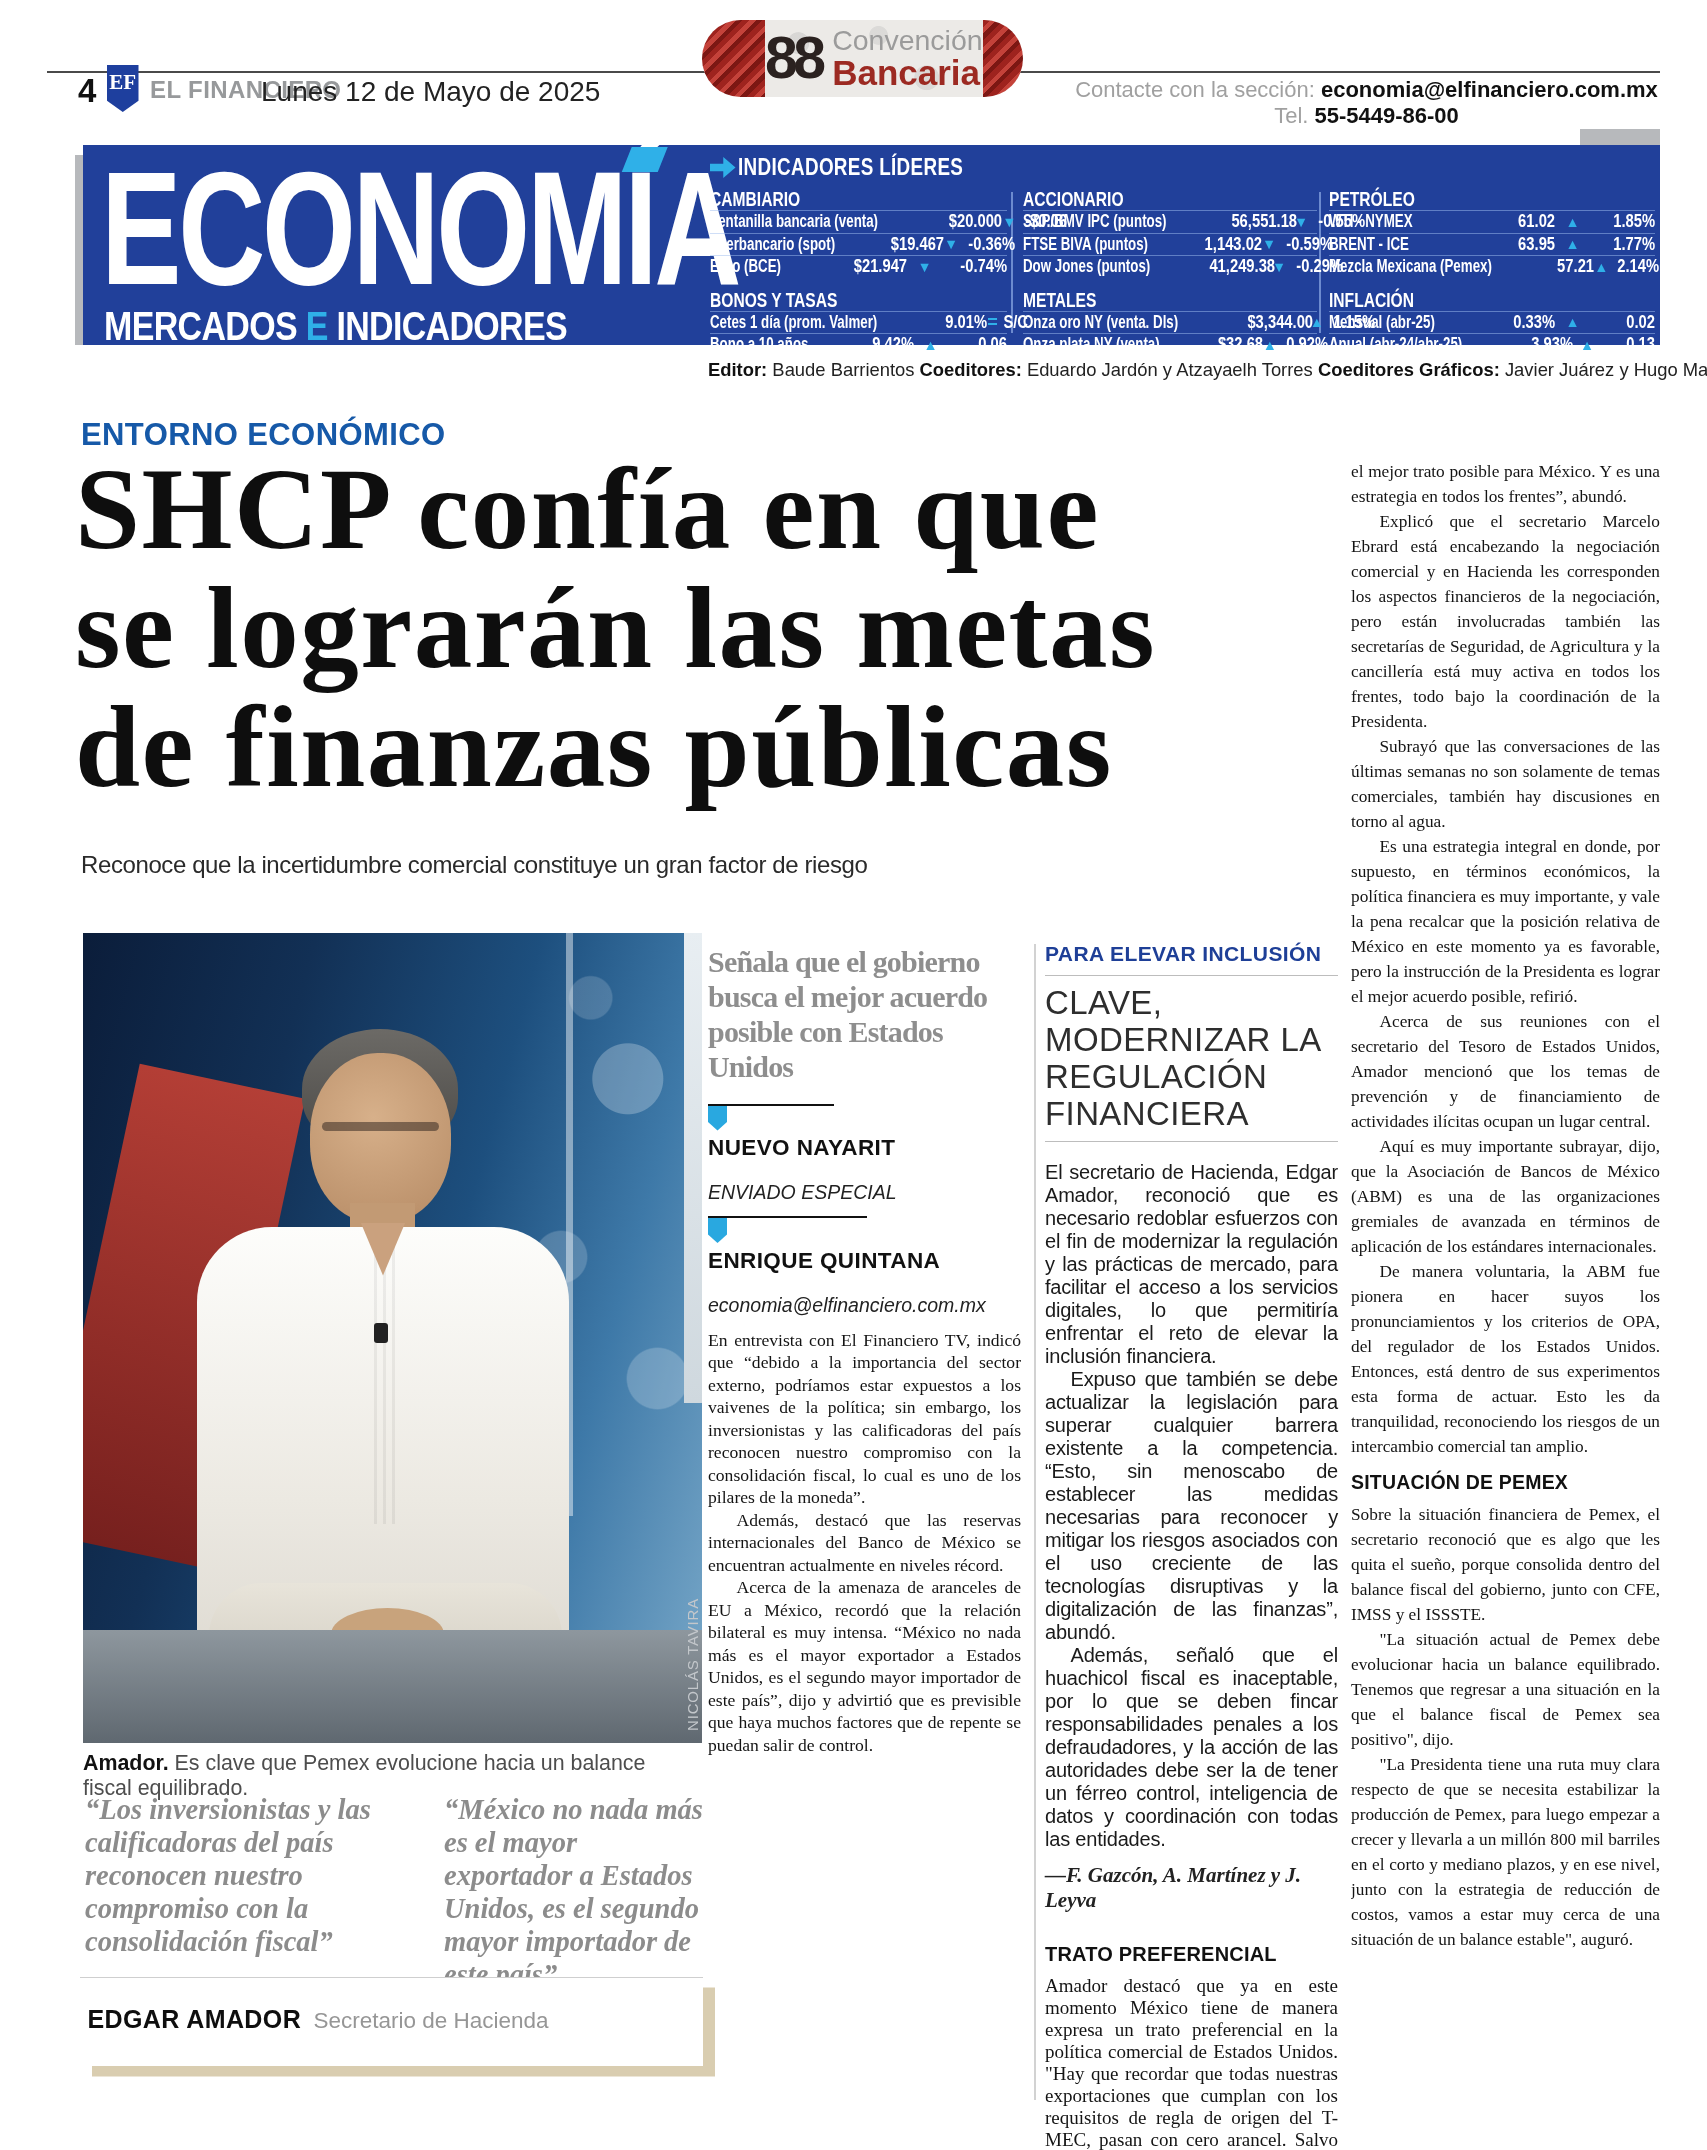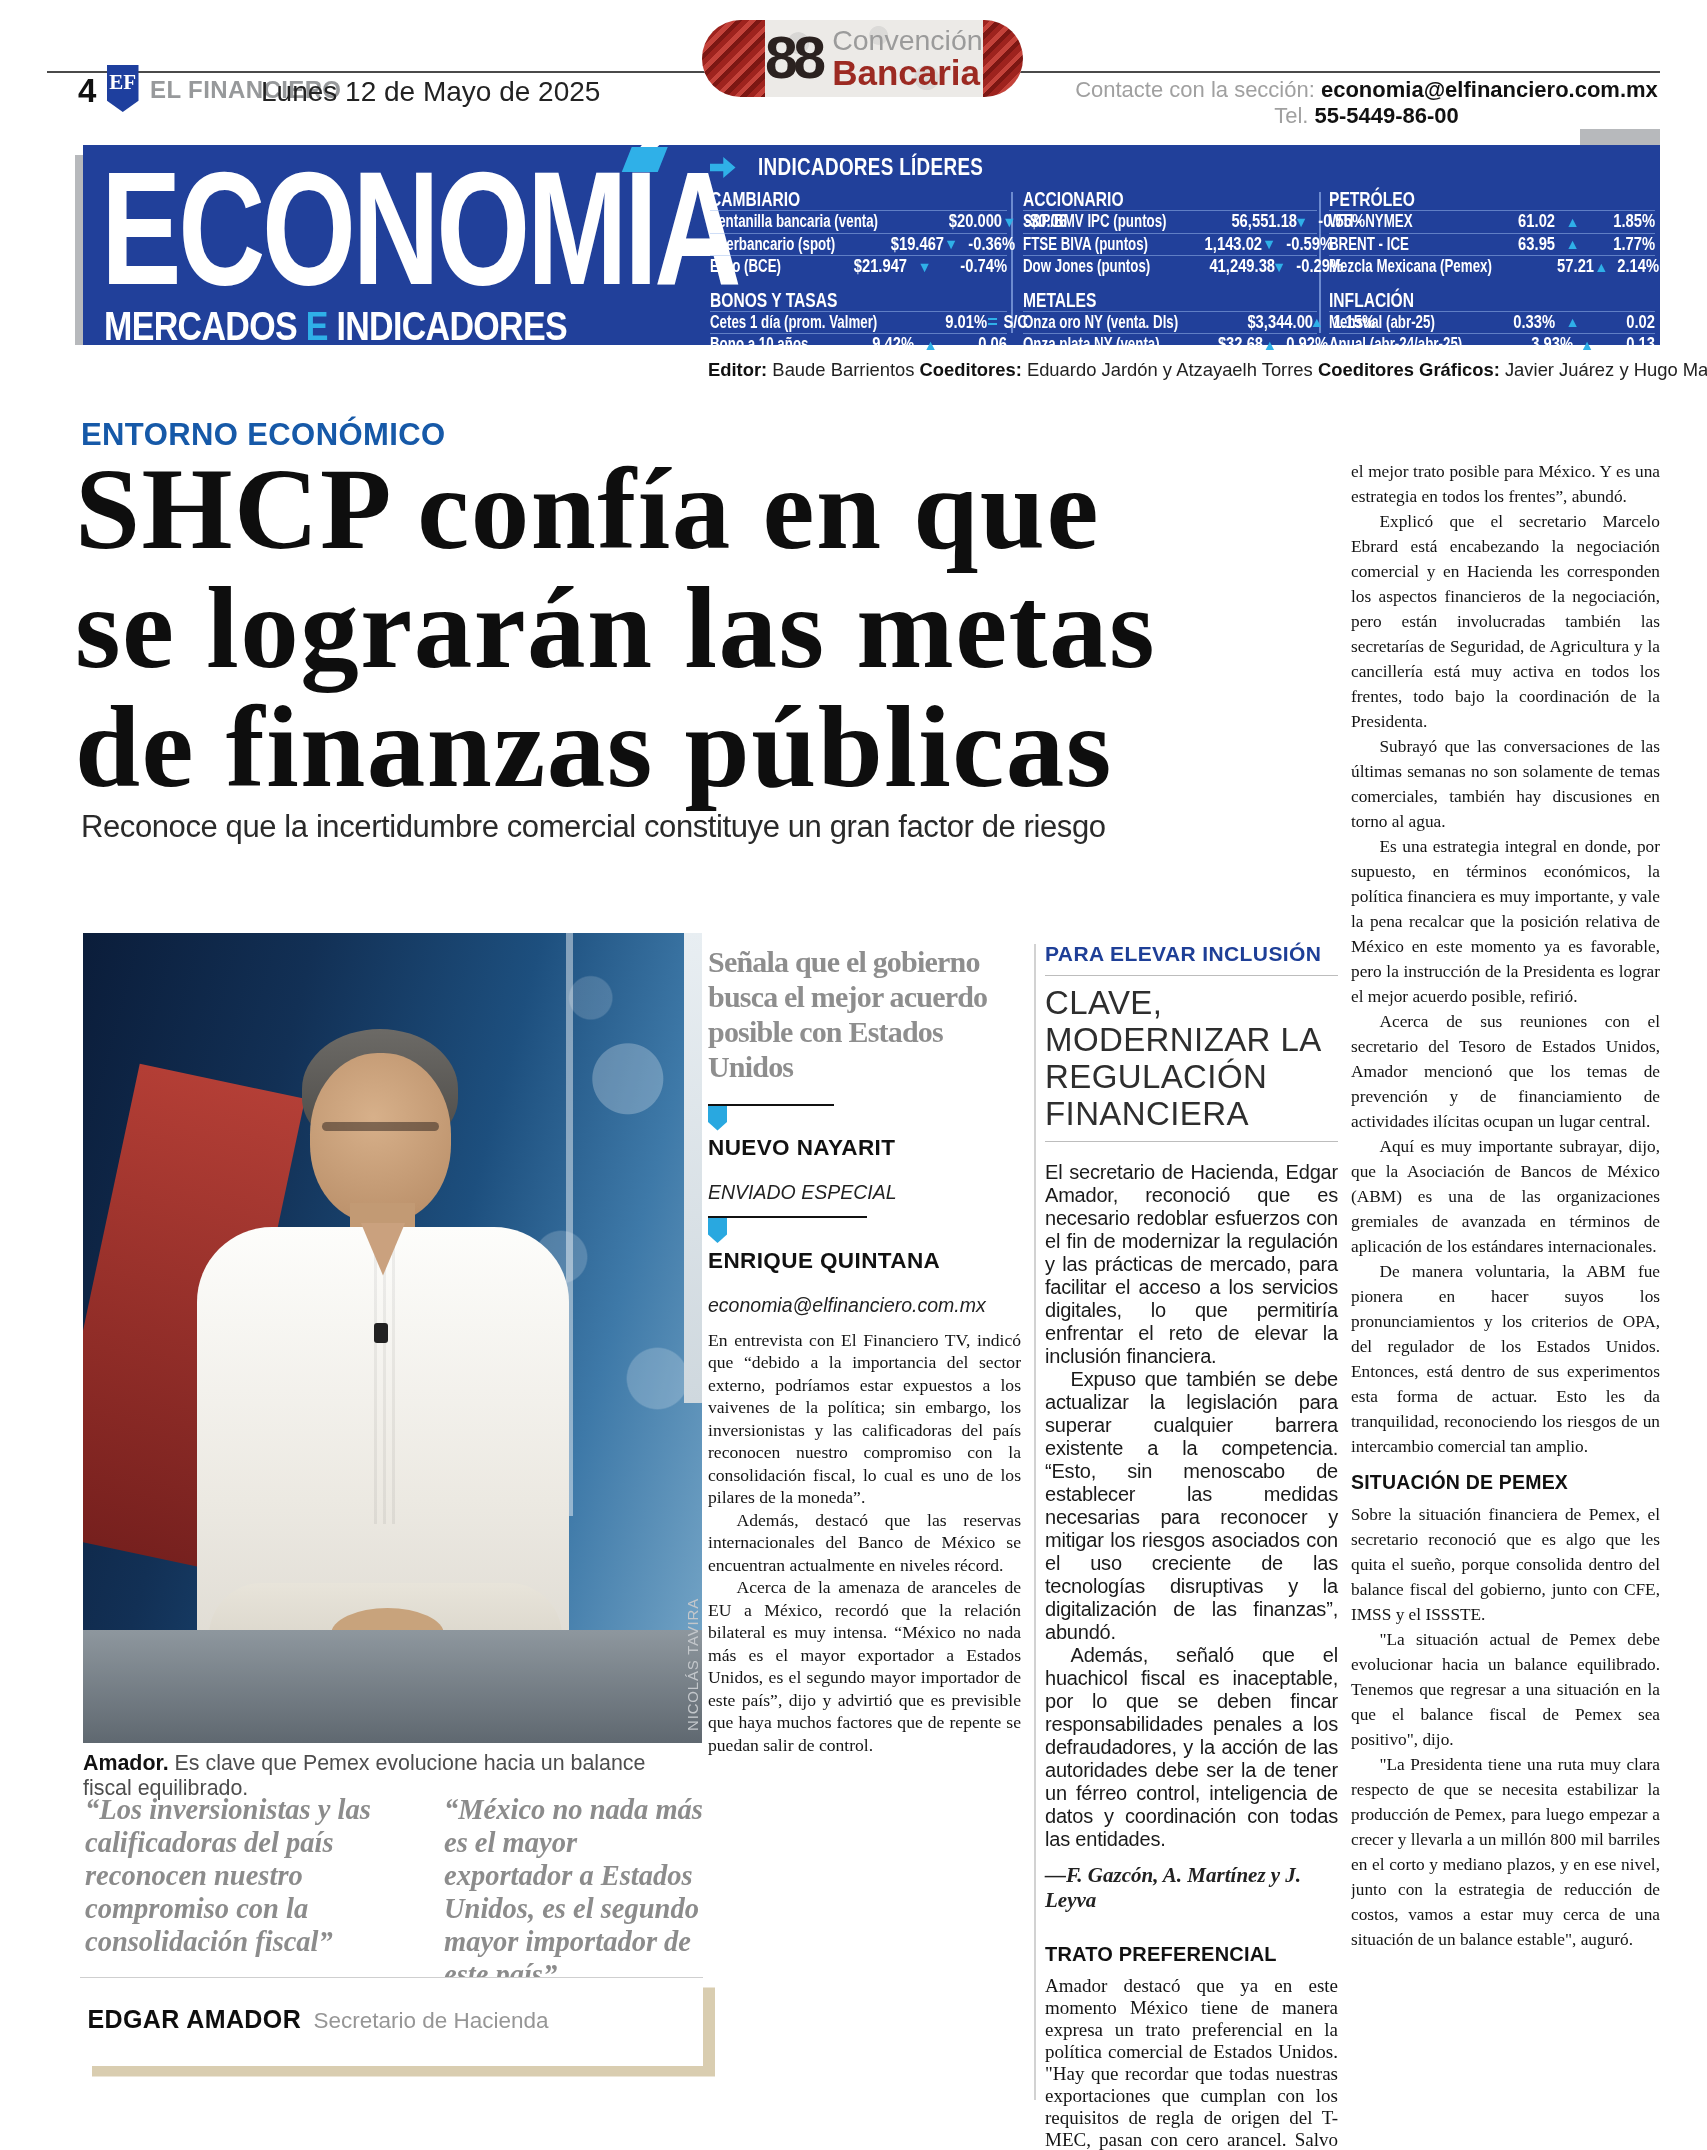--- a/index.html
+++ b/index.html
@@ -42,21 +42,21 @@
   .econ-title{left:18px;top:3px;font-size:161px;font-weight:bold;color:#fff;line-height:1;
               letter-spacing:-4.5px;transform:scaleX(.75);transform-origin:0 0;white-space:nowrap}
   .ia{position:relative}
   .ia::before{content:"";position:absolute;left:.02em;top:.055em;width:.30em;height:.155em;
               background:#2fb0e8;transform:skewX(-28deg)}
   .econ-sub{left:21px;top:159px;font-size:40px;font-weight:bold;color:#fff;letter-spacing:-0.8px;
             transform:scaleX(.85);transform-origin:0 0;white-space:nowrap}
   .econ-sub .accent{color:#2fb0e8}
 
   
-  .ind-head{left:627px;top:9px;display:flex;align-items:center;gap:22px}
+  .ind-head{left:627px;top:9px;display:flex;align-items:center;gap:2px}
   .ind-head-icon{width:25.5px;height:21px;background:#2fb0e8;flex:none;
       clip-path:polygon(0 32%,52% 32%,52% 0,100% 50%,52% 100%,52% 68%,0 68%)}
   .ind-head-txt{font-size:23px;font-weight:bold;color:#fff;letter-spacing:0.4px;
       transform:scaleX(.82);transform-origin:0 50%;white-space:nowrap}
   .ind-col{position:absolute;top:38px;color:#fff}
   .ind-col-0{left:627px;width:297px}
   .ind-col-1{left:940px;width:294px}
   .ind-col-2{left:1246px;width:326px}
   .ind-sec-title{height:27px;padding-top:5.3px;font-size:20px;font-weight:bold;white-space:nowrap}
   .ind-sec-title>span{display:inline-block;transform:scaleX(.78);transform-origin:0 50%}
@@ -76,21 +76,21 @@
 
   
   .editor{left:708px;top:359px;width:955px;font-size:18.4px;color:#222;white-space:nowrap}
   .editor .seg-b{font-weight:bold;color:#111}
 
   
   .kicker{left:81px;top:417px;font-size:31px;font-weight:bold;color:#1659a8;letter-spacing:0.4px}
   .headline{left:75px;top:449px;width:1343px}
   .hl-line{font-family:"Liberation Serif",serif;font-weight:bold;color:#0e0e0e;
            font-size:117px;line-height:119px;letter-spacing:1.5px;white-space:nowrap}
-  .deck{left:81px;top:809px;width:1283px;font-size:31px;color:#2a2a2a;letter-spacing:-0.4px}
+  .deck{left:81px;top:851px;width:1283px;font-size:24px;color:#2a2a2a;letter-spacing:-0.4px}
 
   
   .photo{left:83px;top:933px;width:619px;height:810px;overflow:hidden;
      background:linear-gradient(105deg,#0b1d3a 0%,#123055 28%,#1d4f7e 55%,#3e79a8 76%,#7aa9c9 100%)}
   .photo-bokeh{position:absolute;right:0;top:0;width:60%;height:100%;
      background-image:radial-gradient(circle at 80% 18%,rgba(255,255,255,.25) 0 35px,transparent 36px),
        radial-gradient(circle at 62% 40%,rgba(255,255,255,.18) 0 25.5px,transparent 27px),
        radial-gradient(circle at 88% 55%,rgba(255,255,255,.2) 0 30px,transparent 31.5px),
        radial-gradient(circle at 70% 8%,rgba(255,255,255,.16) 0 21px,transparent 22.5px)}
   .photo-red{position:absolute;left:4.5px;top:143px;width:169px;height:480px;

